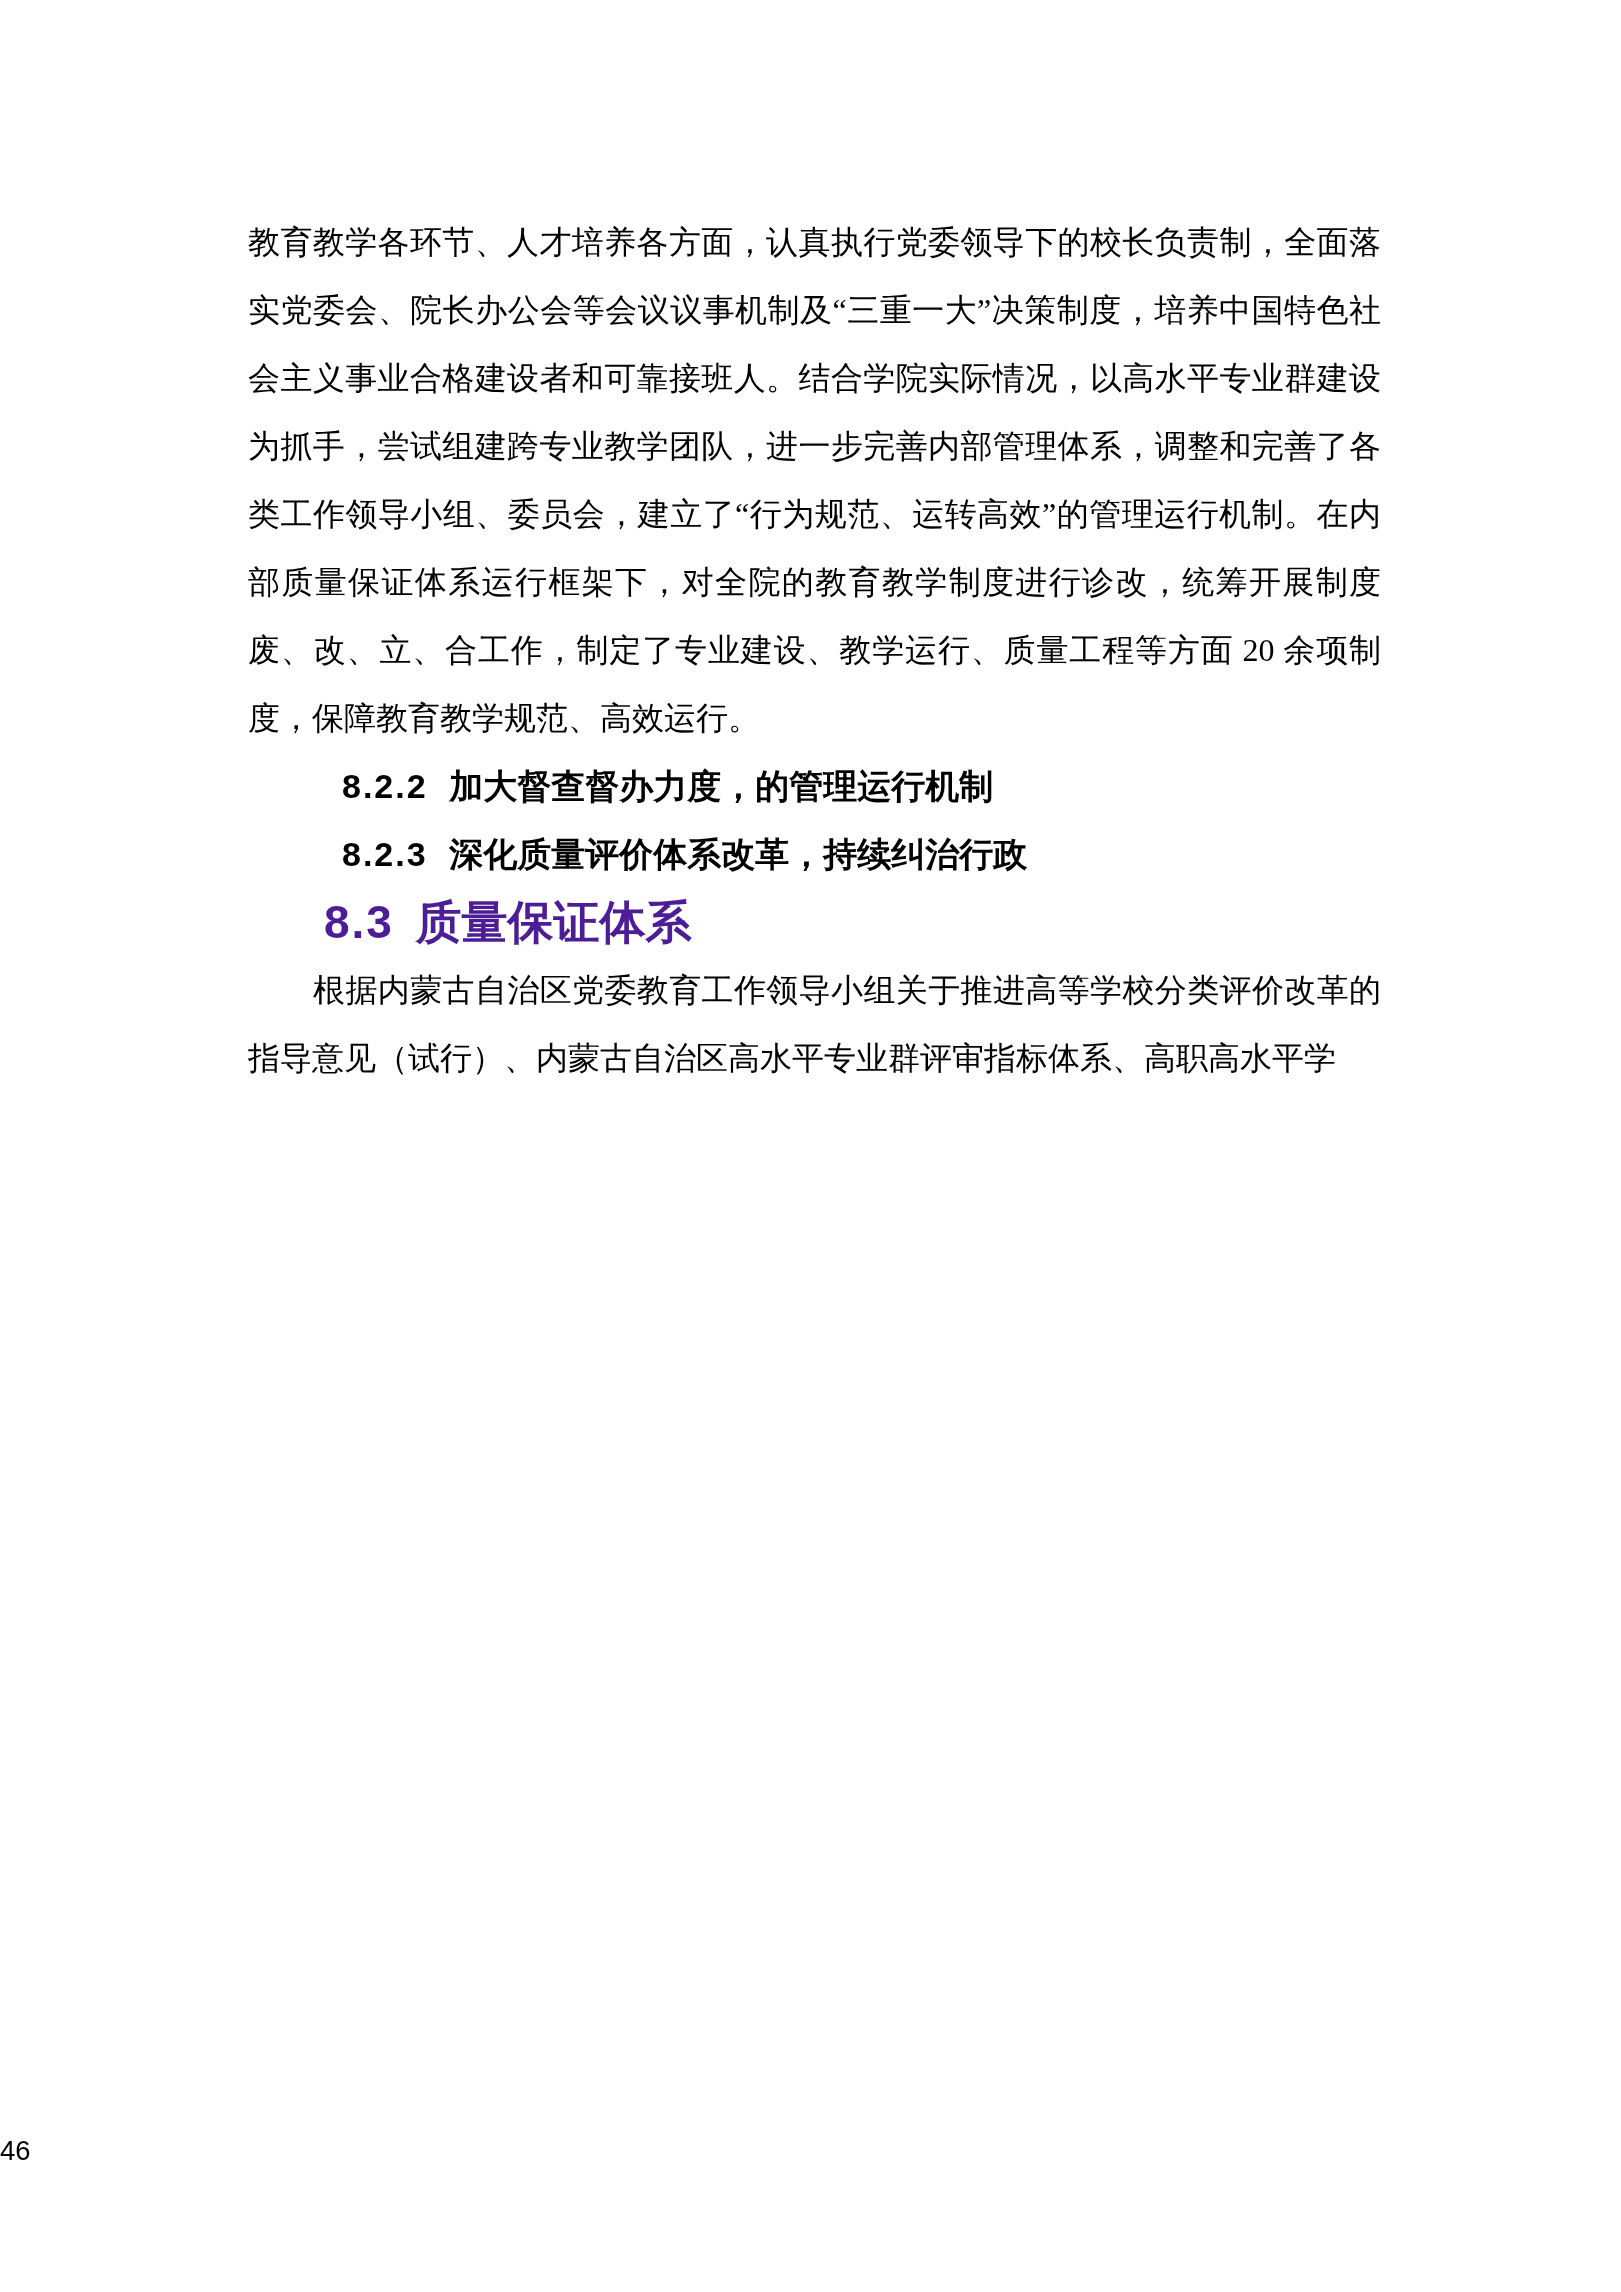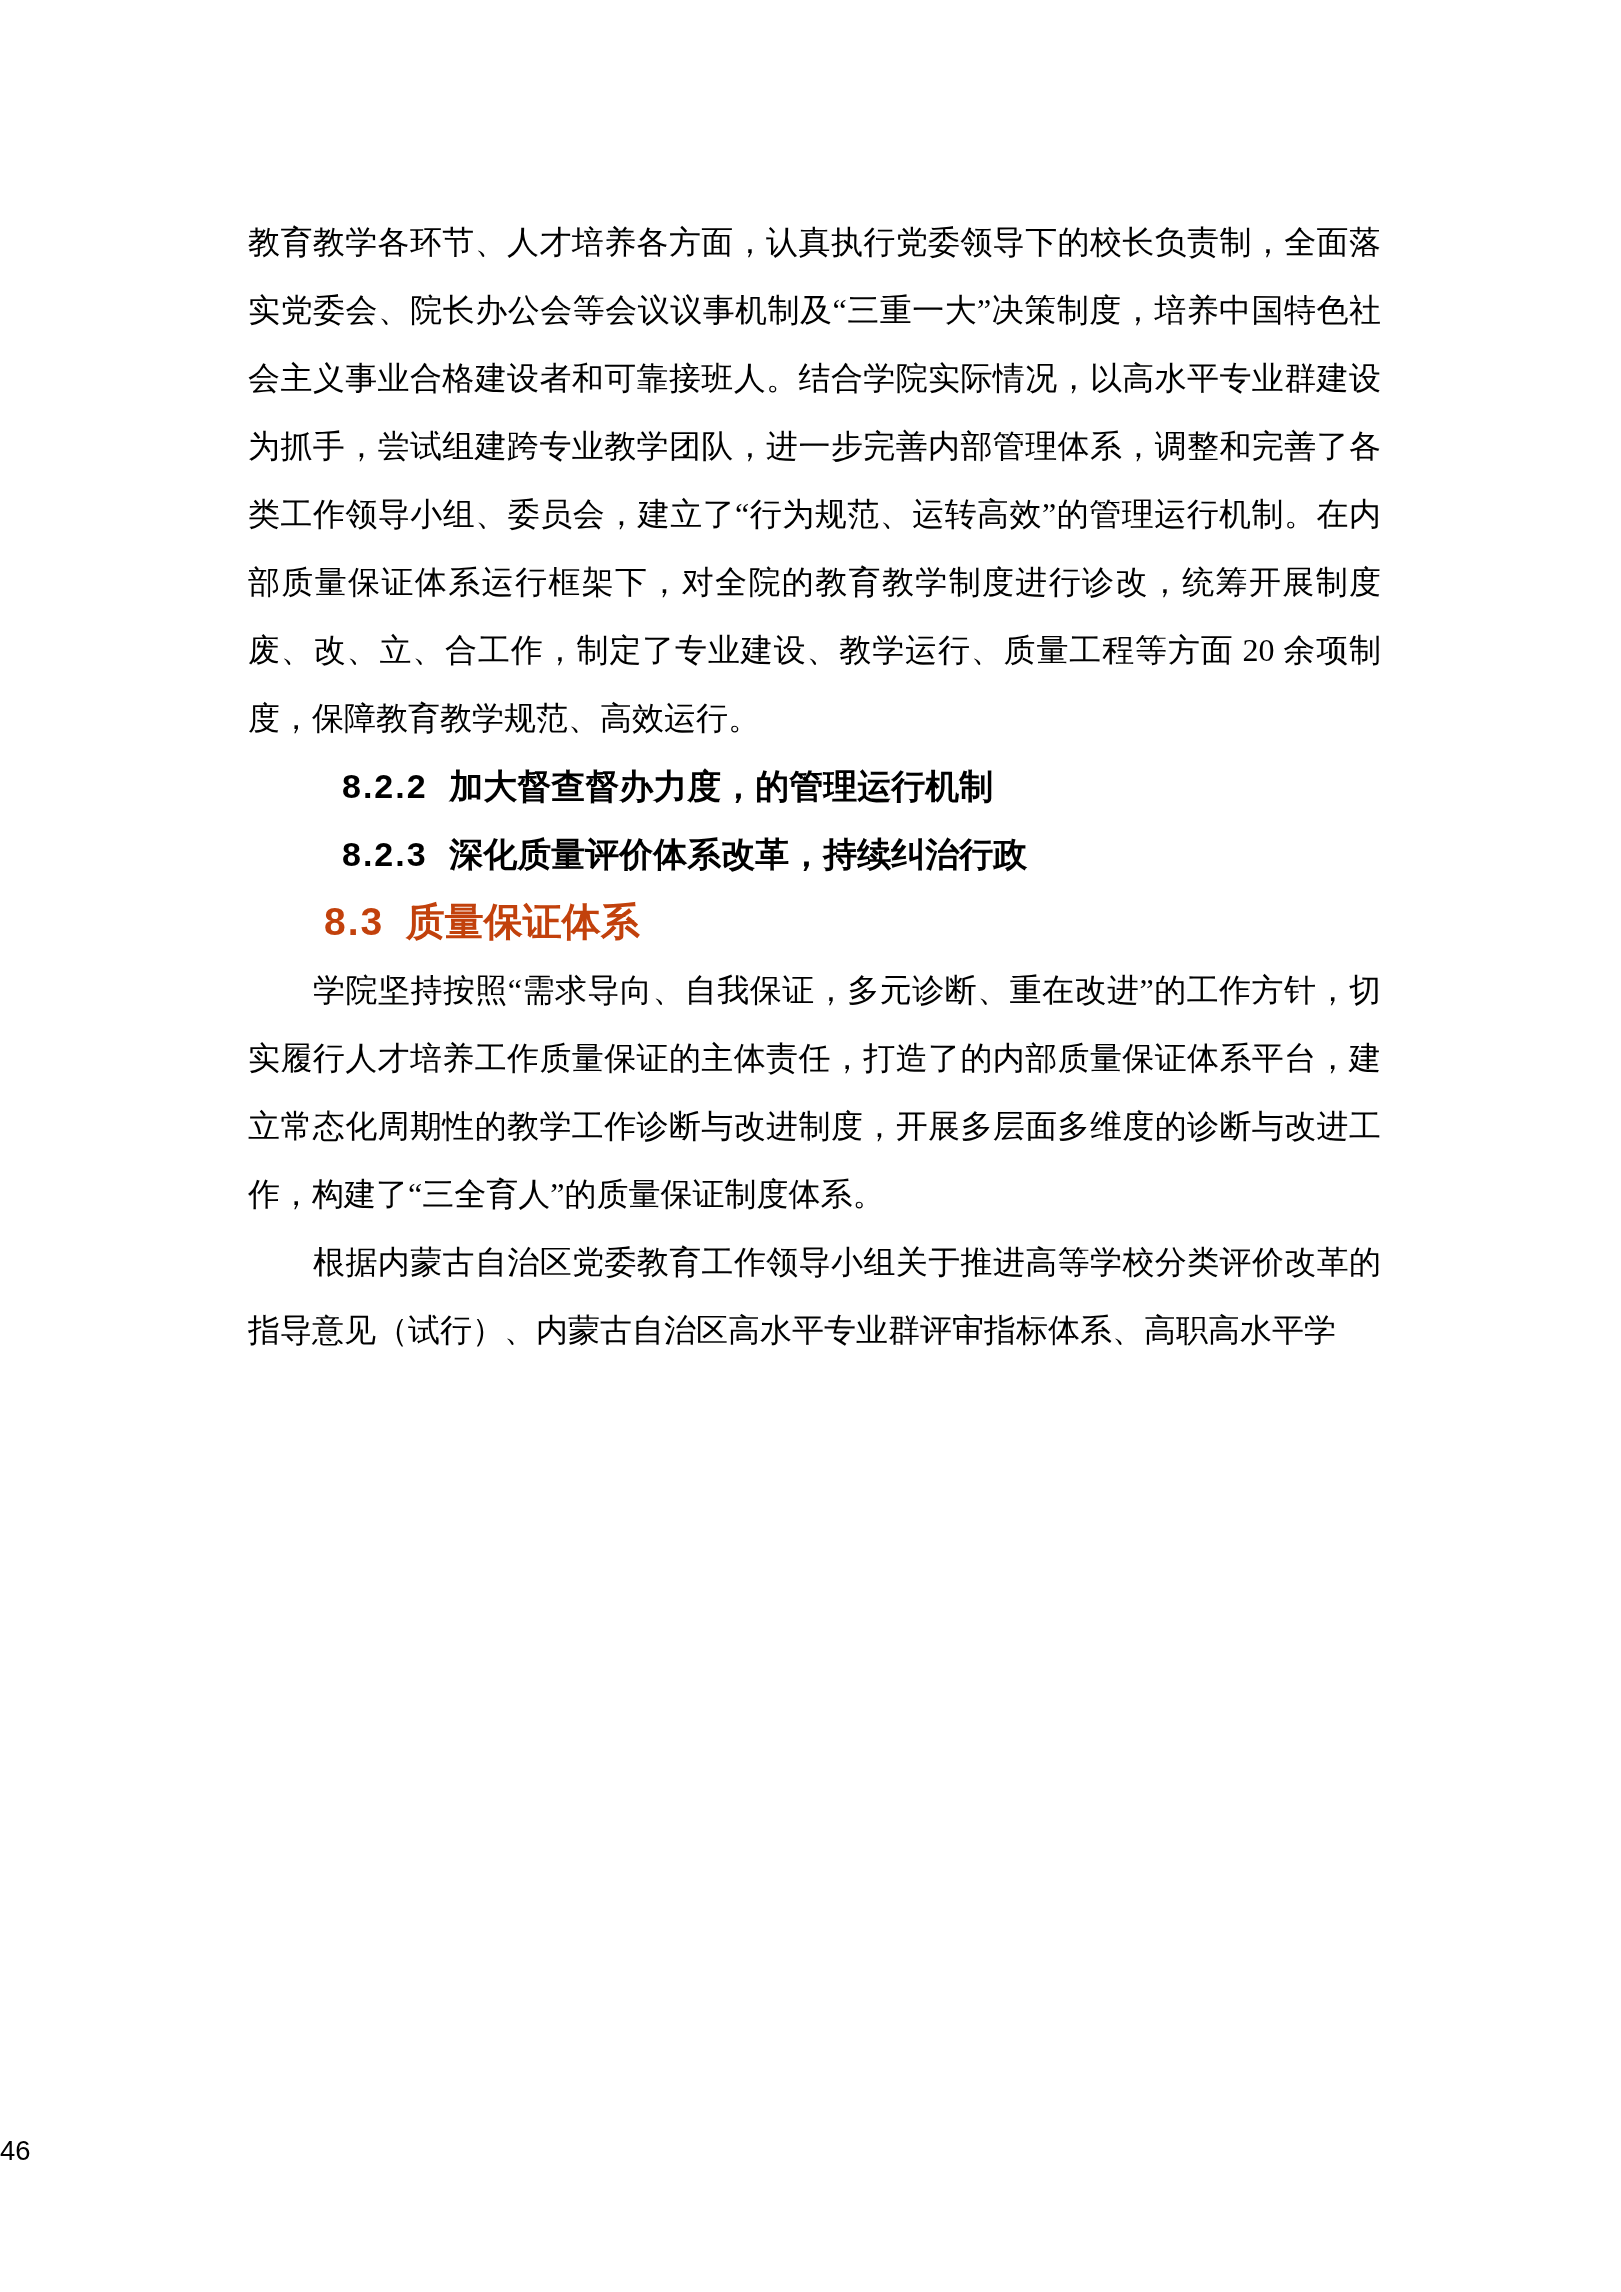--- a/index.html
+++ b/index.html
@@ -43,23 +43,23 @@
     font-size: 34px;
     line-height: 68px;
     color: #000000;
     white-space: nowrap;
   }
   .h-main {
     margin: 0;
     padding-left: 76px;
     font-family: "Liberation Sans", "DejaVu Sans", sans-serif;
     font-weight: bold;
-    font-size: 39px;
+    font-size: 46px;
     line-height: 68px;
-    color: #c2410c;
+    color: #4c1d95;
     white-space: nowrap;
   }
   .heading-num {
     display: inline-block;
     margin-right: 21.6px;
     letter-spacing: 2px;
   }
   .page-num {
     position: absolute;
     top: 2135px;
@@ -86,21 +86,20 @@
 
     <h3 class="h-sub">
       <span class="heading-num">8.2.3</span><span>深化质量评价体系改革，持续纠治行政</span>
     </h3>
 
 
     <h2 class="h-main">
       <span class="heading-num">8.3</span><span>质量保证体系</span>
     </h2>
 
-    <p class="para">学院坚持按照“需求导向、自我保证，多元诊断、重在改进”的工作方针，切实履行人才培养工作质量保证的主体责任，打造了的内部质量保证体系平台，建立常态化周期性的教学工作诊断与改进制度，开展多层面多维度的诊断与改进工作，构建了“三全育人”的质量保证制度体系。</p>
 
     <p class="para">根据内蒙古自治区党委教育工作领导小组关于推进高等学校分类评价改革的指导意见（试行）、内蒙古自治区高水平专业群评审指标体系、高职高水平学</p>
 
   </div>
 
   <div class="page-num">46</div>
 </div>
 
 
 </body></html>

